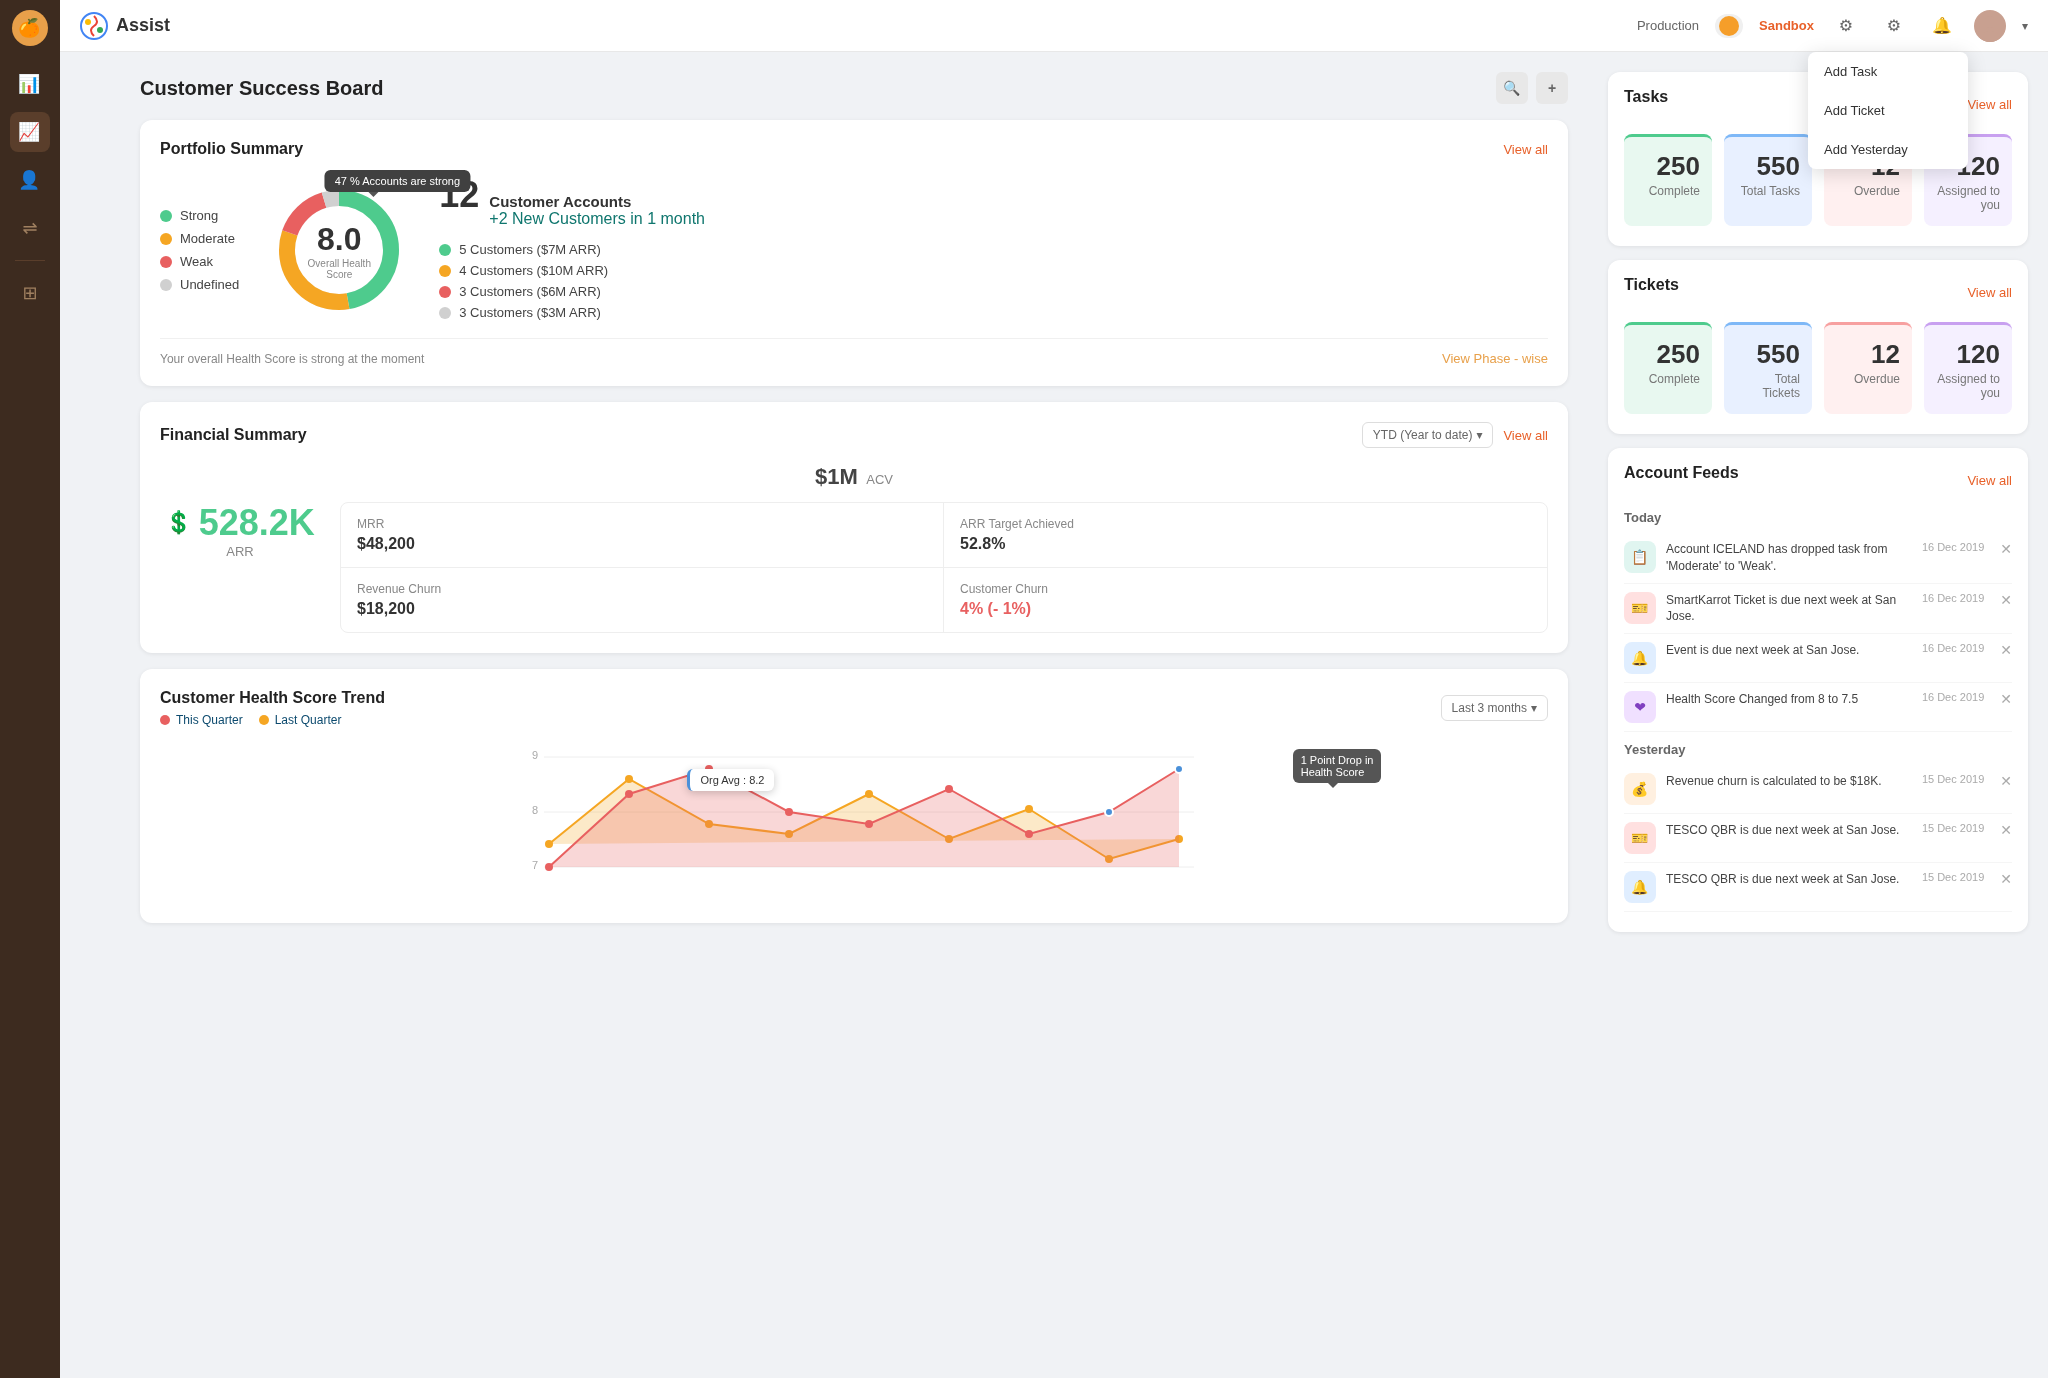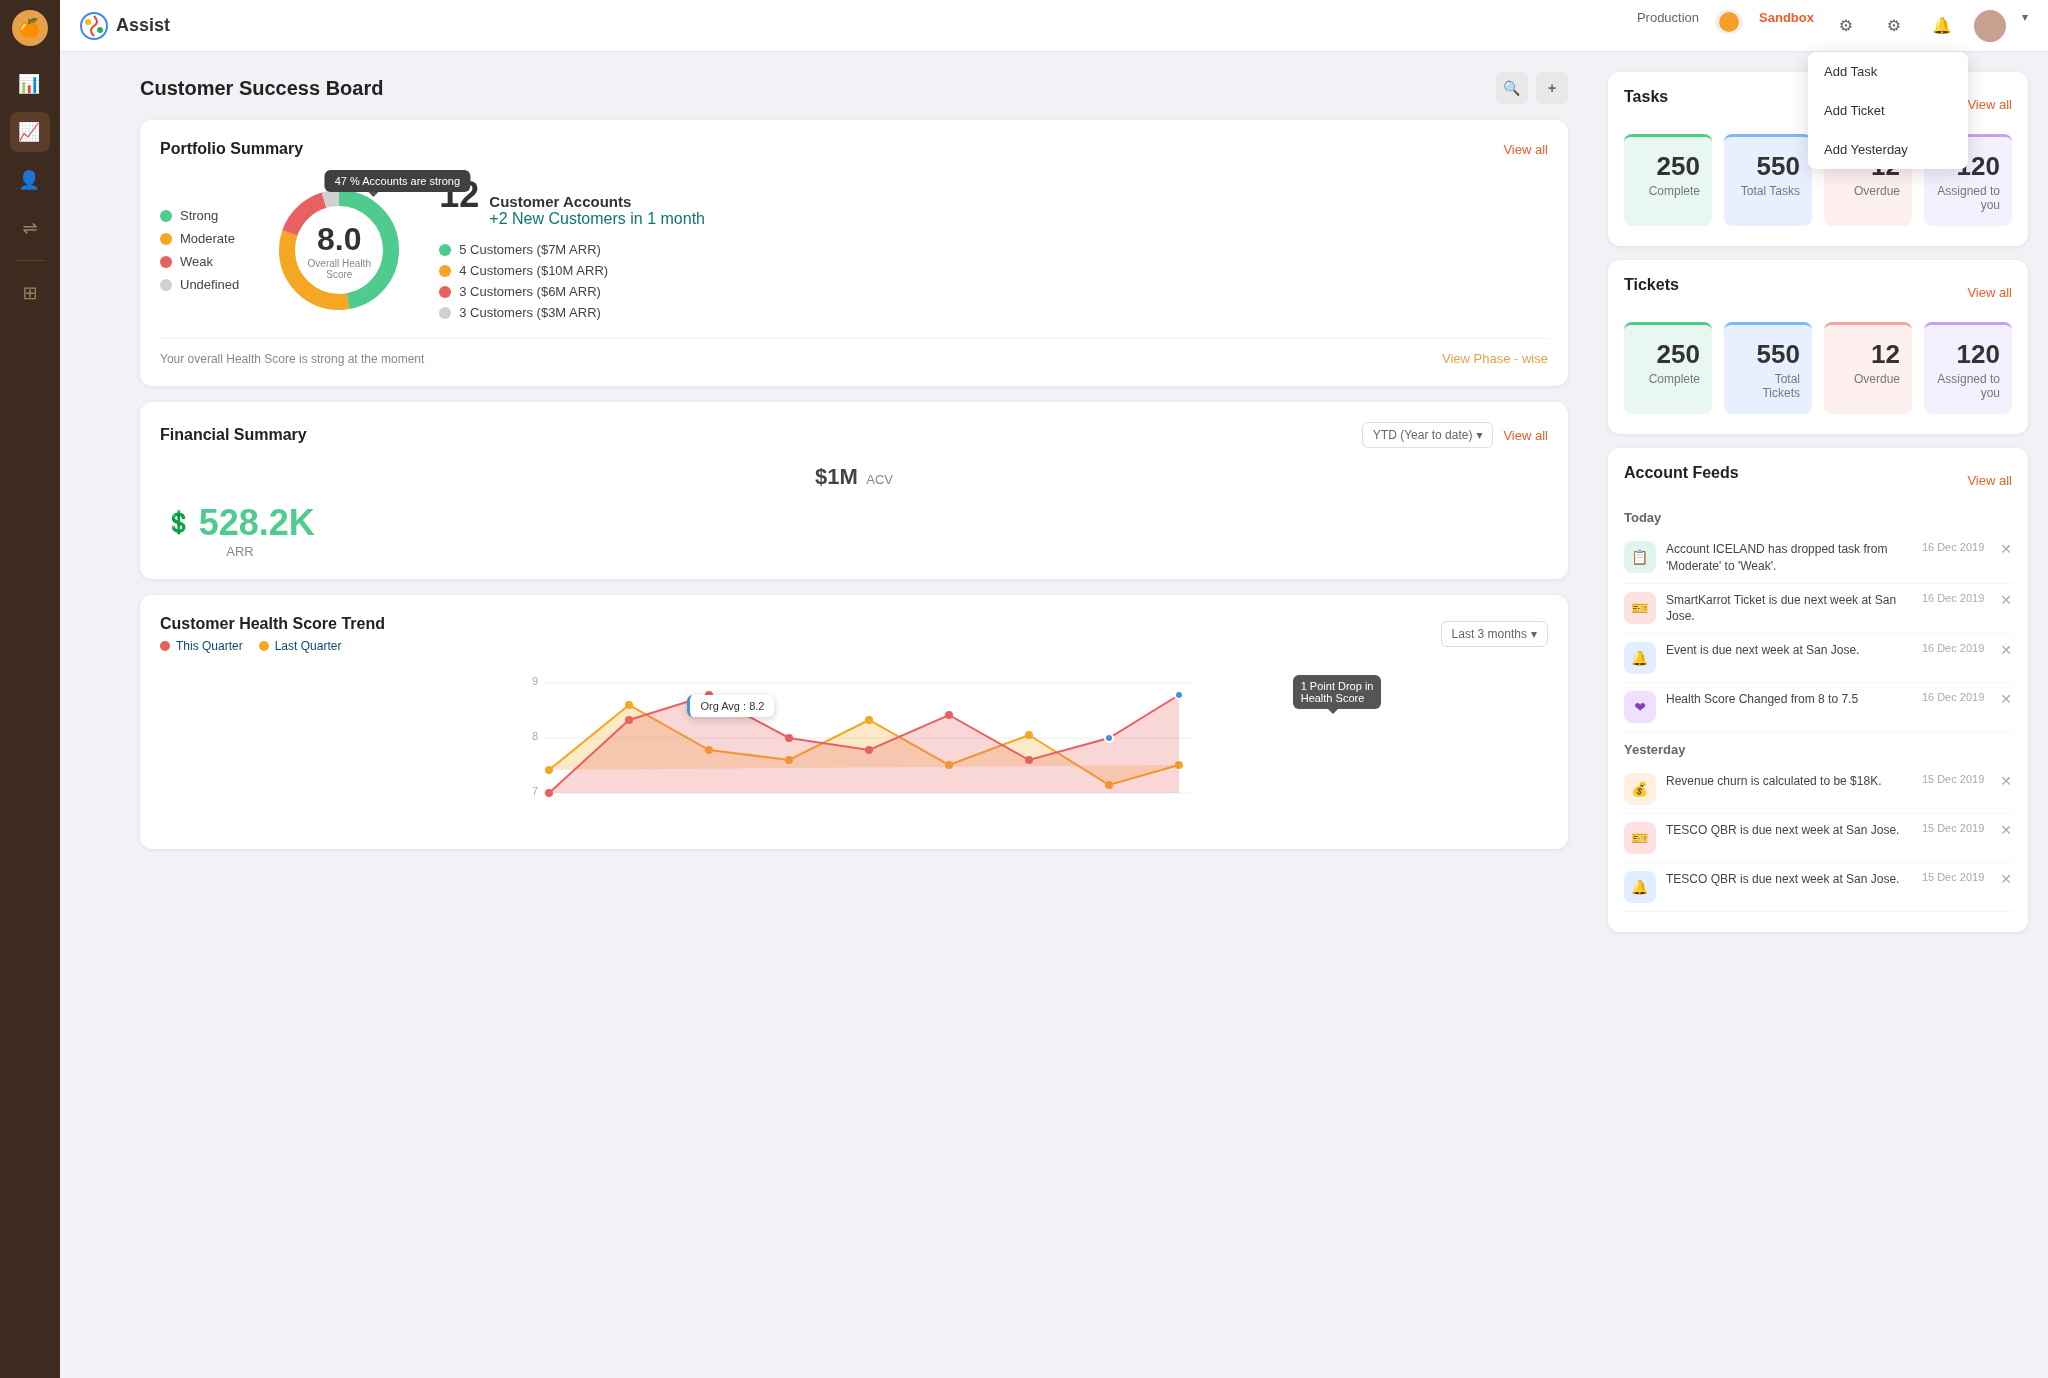--- a/index.html
+++ b/index.html
@@ -182,21 +182,21 @@
     }
     .chart-tooltip::after { content: ''; position: absolute; top: 100%; left: 40%; border: 5px solid transparent; border-top-color: #555; }
 
     .org-avg-tooltip {
       position: absolute;
       background: white; color: #333; font-size: 11px; padding: 5px 10px;
       border-radius: 6px; box-shadow: 0 2px 8px rgba(0,0,0,0.2);
       white-space: nowrap; border-left: 3px solid #4a90d9;
     }
 
-    .topbar-right { display: flex; align-items: flex-start; gap: 16px; }
+    .topbar-right { display: flex; align-items: center; gap: 16px; }
   </style>
 </head>
 <body>
 
 <div class="sidebar">
   <div class="sidebar-logo">🍊</div>
   <div class="sidebar-item">📊</div>
   <div class="sidebar-item active">📈</div>
   <div class="sidebar-item">👤</div>
   <div class="sidebar-item">⇌</div>
@@ -349,20 +349,38 @@
 
       <div class="financial-content">
         <div class="arr-main">
           <div class="arr-amount">
             <span class="arr-icon">💲</span>
             <span>528.2K</span>
           </div>
           <div class="arr-label">ARR</div>
         </div>
 
+        <div class="financial-grid">
+          <div class="fin-cell">
+            <div class="fin-cell-label">MRR</div>
+            <div class="fin-cell-value">$48,200</div>
+          </div>
+          <div class="fin-cell">
+            <div class="fin-cell-label">ARR Target Achieved</div>
+            <div class="fin-cell-value">52.8%</div>
+          </div>
+          <div class="fin-cell">
+            <div class="fin-cell-label">Revenue Churn</div>
+            <div class="fin-cell-value">$18,200</div>
+          </div>
+          <div class="fin-cell">
+            <div class="fin-cell-label">Customer Churn</div>
+            <div class="fin-cell-value fin-churn-value">4%  (- 1%)</div>
+          </div>
+        </div>
       </div>
     </div>
 
     <div class="card">
       <div class="chart-header">
         <div>
           <span class="card-title">Customer Health Score Trend</span>
           <div class="chart-legend" style="margin-top:6px;">
             <div class="chart-legend-item">
               <div class="chart-dot" style="background:#e86060;"></div>

